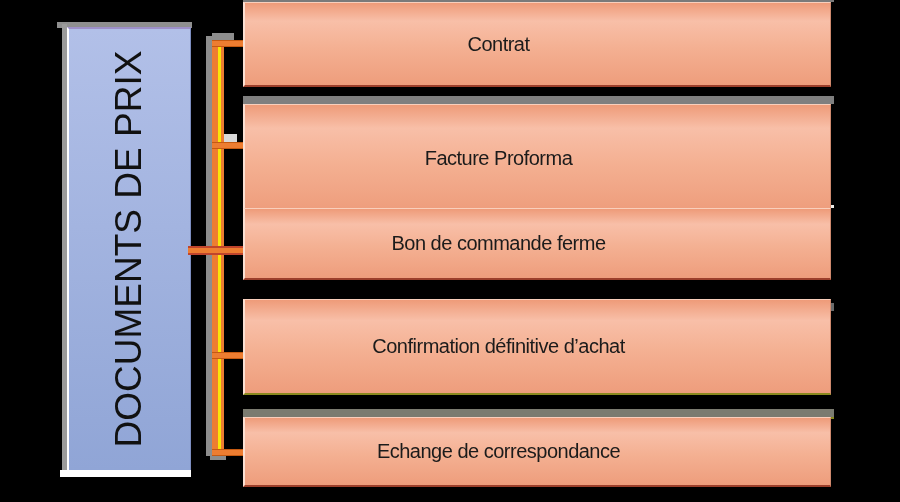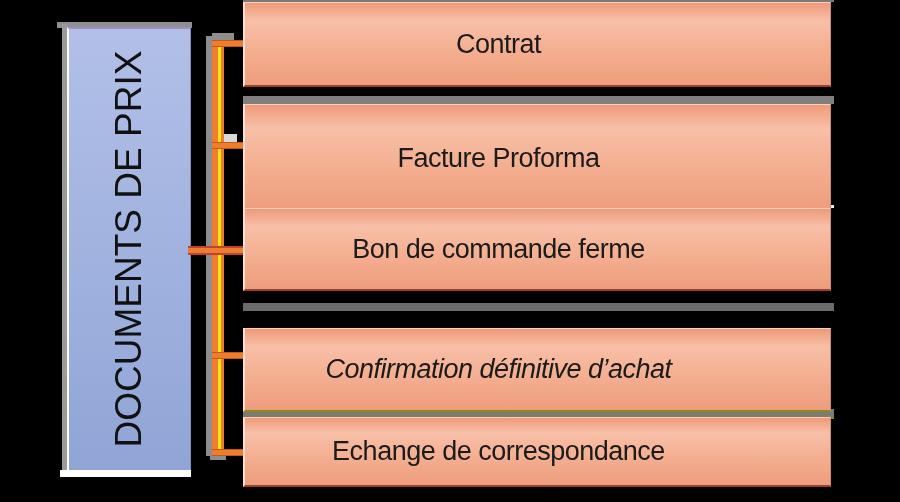--- a/index.html
+++ b/index.html
@@ -12,26 +12,26 @@
   
   .doc-box{
     position:absolute;left:243px;width:588px;box-sizing:border-box;
     background:linear-gradient(180deg,#ee9b79 0%,#f8bfa8 22%,#f4b092 55%,#ee9d7c 100%);
     border-left:2px solid #fbdfd2;
     border-right:1px solid #cf8a6e;
     border-top:1px solid #f9cfbc;
     border-bottom:2px solid #9c3f2b;
     display:flex;align-items:center;justify-content:center;
     padding-right:78px;
-    color:#1b1b1b;font-size:27px;letter-spacing:-0.5px;
+    color:#1b1b1b;font-size:20px;letter-spacing:-0.5px;
   }
   .box1{top:2px;height:85px;}
   .box2{top:104px;height:109px;}
-  .box3{top:208px;height:83px;}
-  .box4{top:328px;height:84px;border-bottom-color:#8a8a1f;font-style:italic;}
+  .box3{top:208px;height:72px;}
+  .box4{top:299px;height:96px;border-bottom-color:#8a8a1f;}
   .box5{top:417px;height:70px;}
 
   
   .bar{position:absolute;left:243px;width:591px;}
   .bar1{top:0;height:2px;background:#7a7a7a;}
   .bar2{top:96px;height:8px;background:#7f7f7f;}
   .bar3{top:205px;height:3px;background:#efede9;}
   .bar4{top:303px;height:8px;background:#6b6b6b;}
   .bar5{top:409px;height:8px;background:#7b7b70;border-bottom:2px solid #8a8a1f;box-sizing:content-box;}
 

